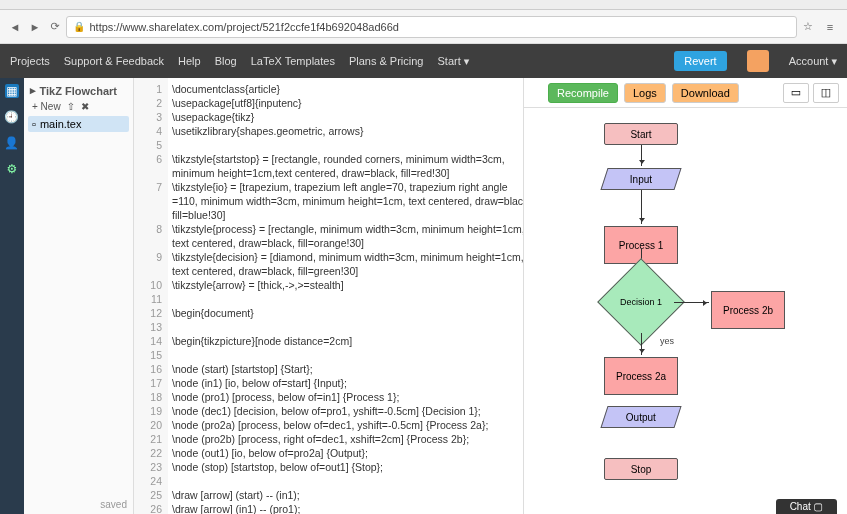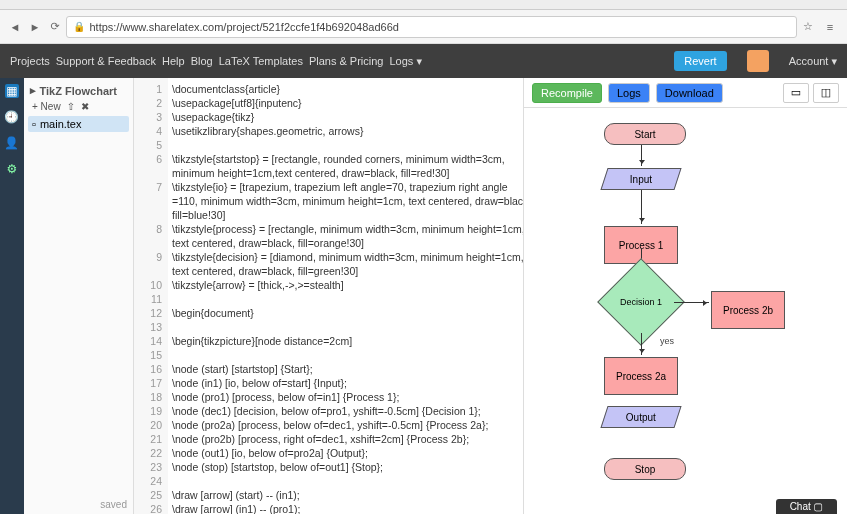--- a/index.html
+++ b/index.html
@@ -7,21 +7,21 @@
 
 .browser-chrome { height: 34px; background: #f5f5f5; border-bottom: 1px solid #ddd; display: flex; align-items: center; padding: 0 6px; gap: 2px; }
 .tab-bar { height: 10px; background: #eee; border-bottom:1px solid #ccc; }
 .nav-btn { width: 18px; height: 18px; display:flex; align-items:center; justify-content:center; color:#666; cursor:pointer; }
 .addr { flex:1; height:22px; border:1px solid #ccc; border-radius:3px; background:#fff; display:flex; align-items:center; padding:0 6px; font-size:11px; color:#444; gap:4px; }
 .lock { color:#5a5; font-size:10px; }
 .burger { width:22px; height:22px; display:flex; align-items:center; justify-content:center; color:#555; }
 
 .topbar { height:34px; background:#3e3e3e; display:flex; align-items:center; padding:0 10px; color:#fff; gap:14px; }
 .logo { font-size:17px; font-weight:bold; letter-spacing:-0.5px; }
-.topnav { display:flex; gap:6px; font-size:11px; }
+.topnav { display:flex; gap:14px; font-size:11px; }
 .topnav span { color:#ddd; cursor:pointer; }
 .topright { margin-left:auto; display:flex; align-items:center; gap:20px; }
 .rev-btn { background:#2fa3e0; color:#fff; padding:4px 10px; border-radius:3px; font-size:11px; cursor:pointer; }
 .avatar { width:22px; height:22px; background:#f4a261; border-radius:3px; }
 .account { color:#ddd; font-size:11px; cursor:pointer; }
 
 .main { display:flex; height:calc(514px - 10px - 34px - 34px); }
 
 .iconrail { width:24px; background:#2a3b4c; display:flex; flex-direction:column; align-items:center; padding-top:6px; gap:12px; }
 .rail-ic { width:14px; height:14px; color:#8fa; display:flex; align-items:center; justify-content:center; font-size:12px; }
@@ -34,28 +34,28 @@
 .saved { position:absolute; bottom:4px; right:6px; color:#999; font-size:10px; }
 
 .editor { flex:0 0 390px; display:flex; font-family: "Courier New", monospace; font-size:10.5px; line-height:14px; overflow:hidden; border-right:1px solid #ddd; position:relative; }
 .gutter { width:34px; background:#f7f7f7; color:#999; text-align:right; padding:4px 6px 0 0; }
 .gutter div { height:14px; }
 .code { flex:1; padding:4px 4px 0 4px; white-space:pre; color:#333; overflow:hidden; }
 .code div { height:14px; }
 
 .preview { flex:1; background:#fff; display:flex; flex-direction:column; }
 .pv-tools { height:30px; border-bottom:1px solid #ddd; display:flex; align-items:center; padding:0 8px; gap:6px; }
-.btn { border:1px solid #ccc; padding:3px 8px; border-radius:3px; font-size:11px; background:#3b82f6; cursor:pointer; }
-.btn.green { background:#5cb85c; color:#fff; border-color:#4cae4c; }
+.btn { border:1px solid #ccc; padding:3px 8px; border-radius:3px; font-size:11px; background:#fdba74; cursor:pointer; }
+.btn.green { background:#5cb85c; color:#fff; border-color:#4cae4c;margin-left:16px; }
 .view-tog { margin-left:auto; display:flex; gap:4px; }
 .view-tog .vt { width:26px; height:20px; border:1px solid #ccc; border-radius:2px; display:flex; align-items:center; justify-content:center; cursor:pointer; }
 
 .canvas { flex:1; position:relative; }
 .node { position:absolute; font-size:10px; display:flex; align-items:center; justify-content:center; }
-.startstop { width:82px; height:22px; background:#f6bfc0; border:1px solid #555; border-radius:10px; }
+.startstop { width:74px; height:22px; background:#f6bfc0; border:1px solid #555; border-radius:2px; }
 .io { width:74px; height:22px; background:#c4c4f6; border:1px solid #555; transform:skewX(-18deg); }
 .io span { transform:skewX(18deg); }
 .process { width:74px; height:38px; background:#fca5a5; border:1px solid #555; }
 .decision { width:62px; height:62px; background:#a8eabb; border:1px solid #555; transform:rotate(45deg); }
 .decision span { transform:rotate(-45deg); font-size:9px; }
 .arrow-v { position:absolute; width:0; border-left:1px solid #333; }
 .arrow-v::after { content:''; position:absolute; bottom:-1px; left:-3px; border:3px solid transparent; border-top:4px solid #333; }
 .arrow-h { position:absolute; height:0; border-top:1px solid #333; }
 .arrow-h::after { content:''; position:absolute; right:-1px; top:-3px; border:3px solid transparent; border-left:4px solid #333; }
 .edge-lbl { position:absolute; font-size:9px; color:#444; }
@@ -80,21 +80,21 @@
 </div>
 
 <div class="topbar">
   <div class="topnav">
     <span>Projects</span>
     <span>Support &amp; Feedback</span>
     <span>Help</span>
     <span>Blog</span>
     <span>LaTeX Templates</span>
     <span>Plans &amp; Pricing</span>
-    <span>Logs ▾</span>
+    <span>Start ▾</span>
   </div>
   <div class="topright">
     <div class="rev-btn">Revert</div>
     <div class="avatar"></div>
     <div class="account">Account ▾</div>
   </div>
 </div>
 
 <div class="main">
 

